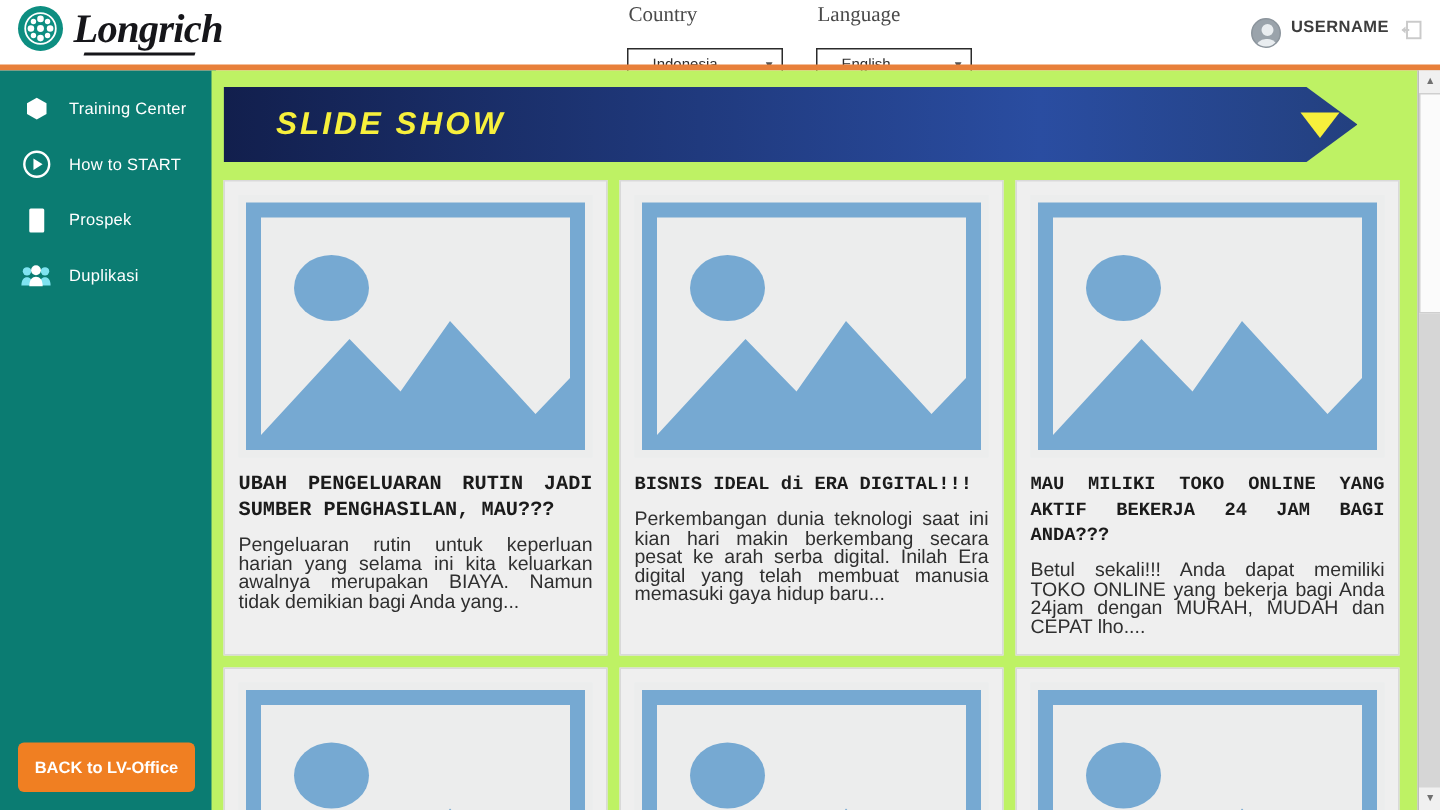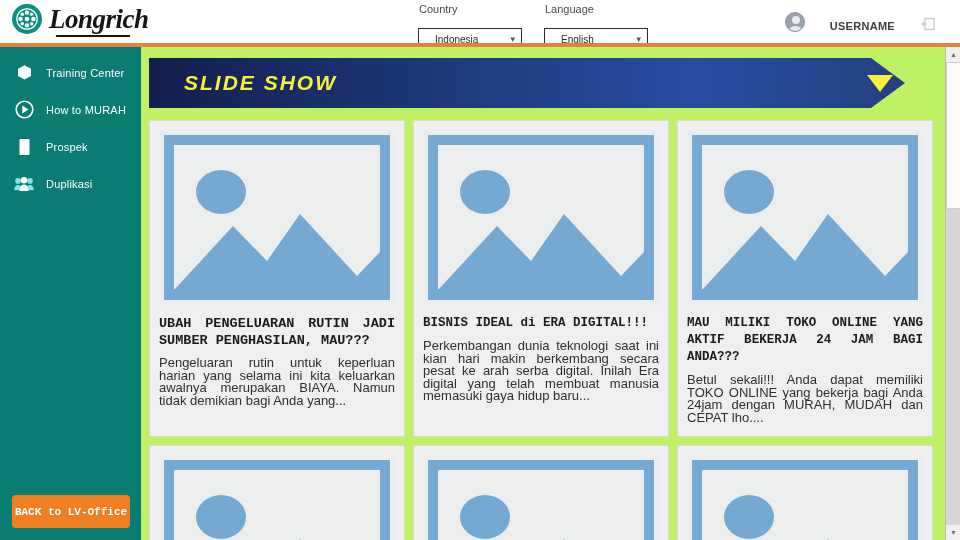--- a/index.html
+++ b/index.html
@@ -34,34 +34,34 @@
   }
   .brand-underline {
     position: absolute; left: 44px; top: 31px; width: 74px; height: 2px;
     background: #16161a;
     transform: skewX(-18deg);
   }
 
   .selectors { position: absolute; left: 418px; top: 3px; display: flex; gap: 22px; }
   .sel-group { display: flex; flex-direction: column; }
   .sel-label {
-    font-size: 11px; color: #4a4a4a; margin-bottom: 13px; padding-left: 1px;
-    font-family: Liberation Sans, sans-serif;
+    font-size: 14px; color: #4a4a4a; margin-bottom: 13px; padding-left: 1px;
+    font-family: Liberation Serif, serif;
   }
   .sel-box {
     width: 104px; height: 22px; border: 1px solid #2b2b2b; background: #fff;
     display: flex; align-items: center; justify-content: space-between;
     padding: 0 6px 0 16px;
   }
   .sel-value { font-size: 10px; color: #2b2b2b; }
   .sel-caret { font-size: 9px; color: #555; line-height: 1; }
 
   .userarea {
-    position: absolute; right: 24px; top: 12px;
-    display: flex; align-items: flex-end; gap: 25px;
+    position: absolute; right: 11px; top: 12px;
+    display: flex; align-items: flex-start; gap: 7px;
   }
   .avatar {
     width: 20px; height: 20px; border-radius: 50%; background: #9aa3ab;
     position: relative; overflow: hidden; border: 1px solid #8b949c;
   }
   .avatar::before {
     content: ""; position: absolute; left: 6px; top: 3px;
     width: 8px; height: 8px; border-radius: 50%; background: #e9edf0;
   }
   .avatar::after {
@@ -95,21 +95,21 @@
   .menu-label {
     font-size: 11px; color: #ffffff; letter-spacing: .2px;
   }
   .menu-item.active .menu-label { color: #8ef58a; }
 
   .back-btn {
     position: absolute; left: 12px; top: 448px;
     width: 118px; height: 33px; border-radius: 4px;
     background: #f07f22; border: none; cursor: pointer;
     color: #ffffff; font-size: 11px; font-weight: bold;
-    font-family: Liberation Mono, monospace;
+    font-family: Liberation Sans, sans-serif;
     display: flex; align-items: center; justify-content: center;
   }
 
   
   .content {
     position: absolute; left: 141px; top: 47px; width: 804px; height: 493px;
     background: #bef264; overflow: hidden;
   }
 
   .banner-wrap { position: relative; height: 62px; margin: 11px 0 0 8px; }
@@ -245,21 +245,21 @@
       <span class="menu-label">Training Center</span>
     </div>
 
     <div class="menu-item">
       <span class="menu-icon">
         <svg width="19" height="19" viewBox="0 0 19 19">
           <circle cx="9.5" cy="9.5" r="8.3" fill="none" stroke="#ffffff" stroke-width="1.6"></circle>
           <path d="M7.3 5.6 L13.4 9.5 L7.3 13.4 Z" fill="#ffffff"></path>
         </svg>
       </span>
-      <span class="menu-label">How to MURAH</span>
+      <span class="menu-label">How to START</span>
     </div>
 
 
     <div class="menu-item">
       <span class="menu-icon">
         <svg width="15" height="18" viewBox="0 0 15 18">
             <rect x="2.5" y="1" width="10" height="16" rx="1" fill="#ffffff"></rect>
           </svg>
       </span>
       <span class="menu-label">Prospek</span>

